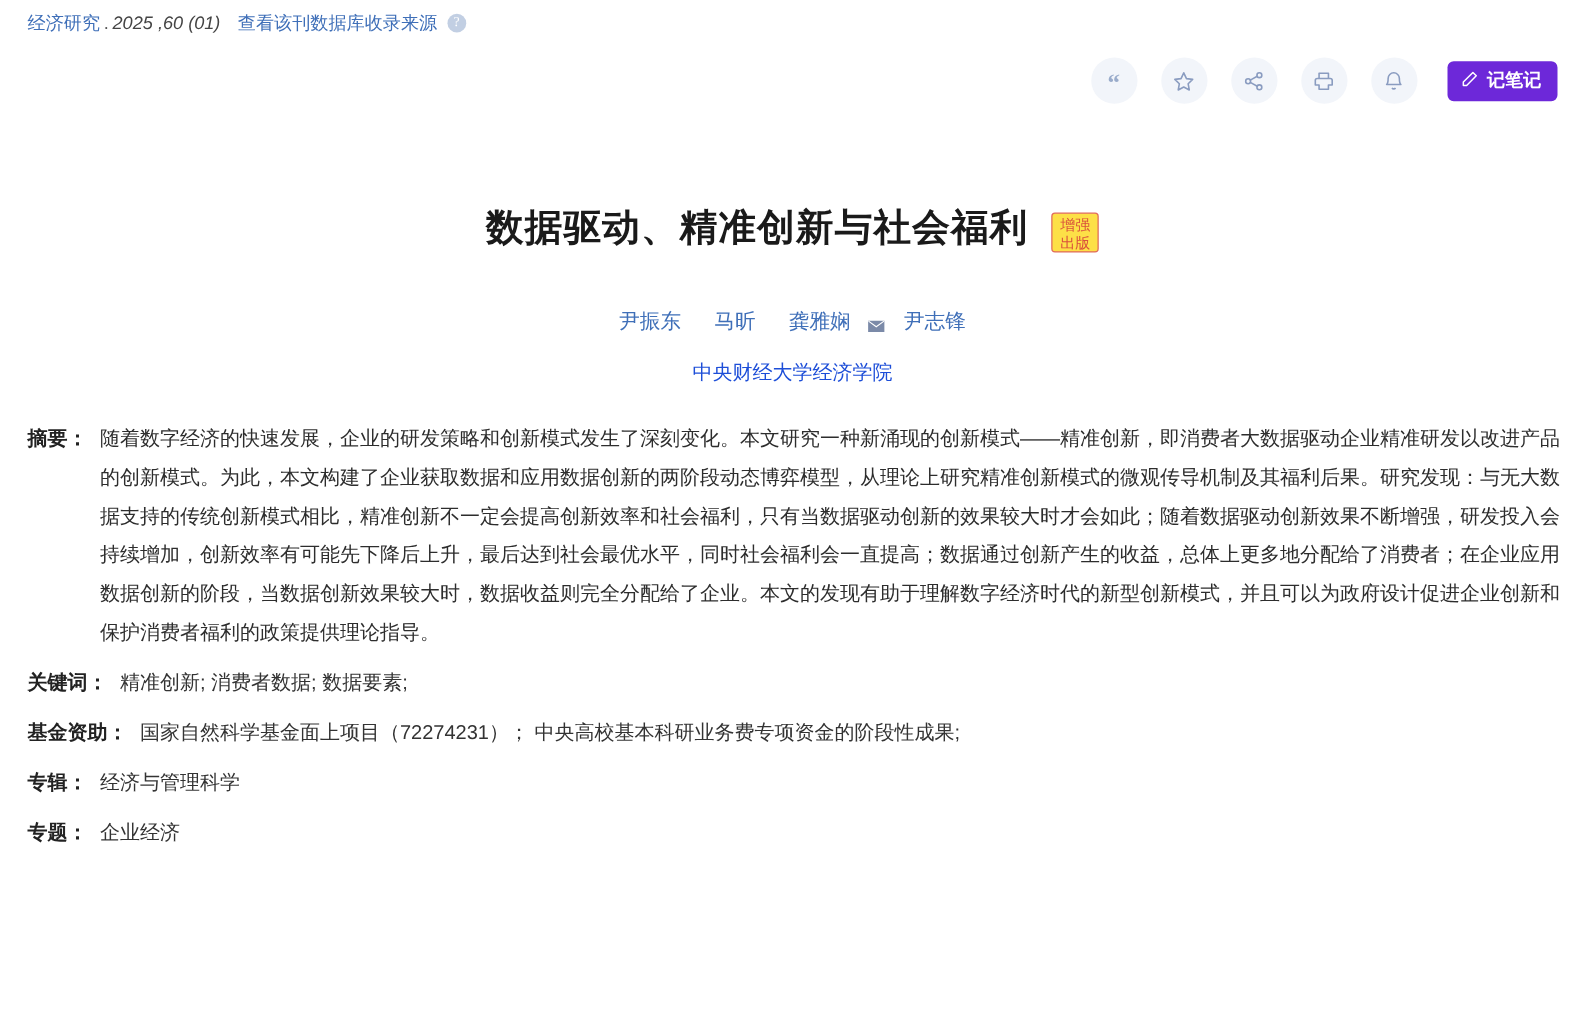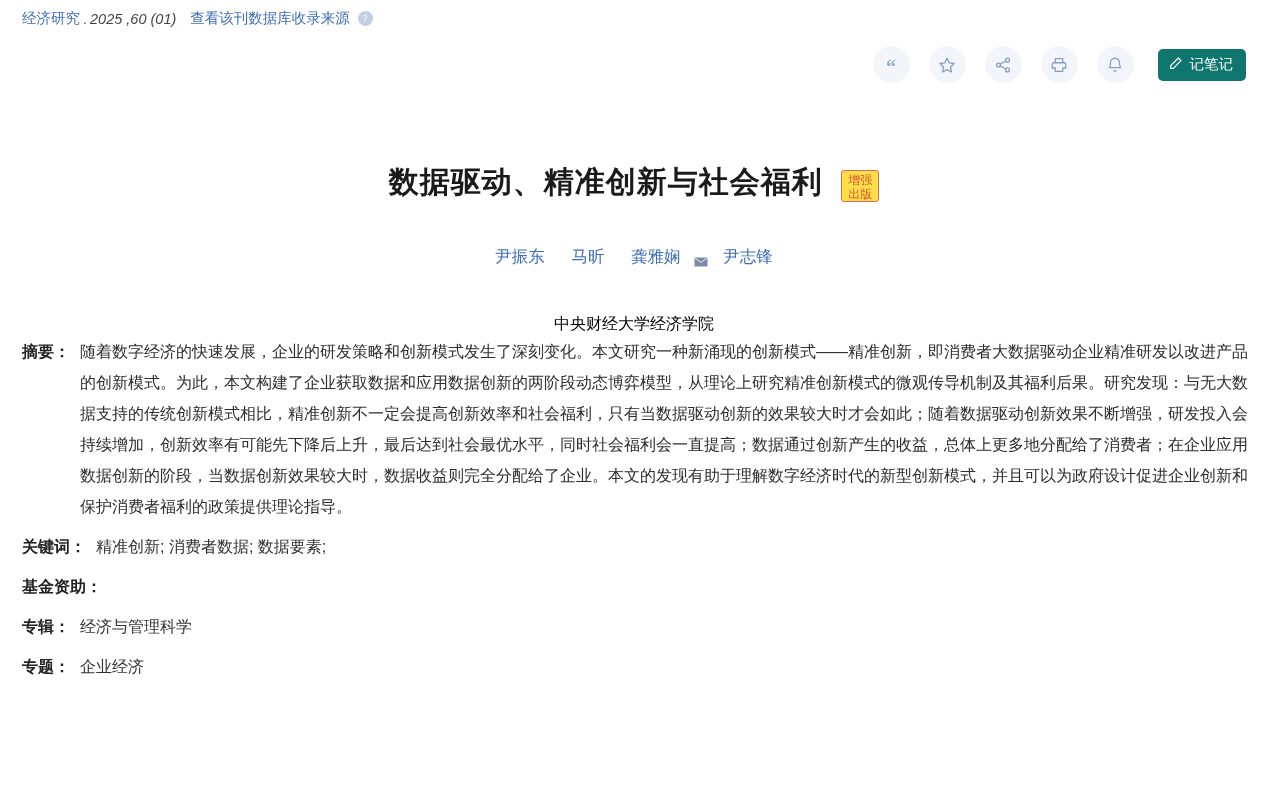--- a/index.html
+++ b/index.html
@@ -82,28 +82,29 @@
     font-size: 20px;
     color: #9aaccb;
     line-height: 1;
     margin-top: 4px;
     font-weight: bold;
   }
   .note-btn {
     height: 32px;
     padding: 0 13px 0 10px;
     border-radius: 5px;
-    background: #0f766e;
+    background: #6d28d9;
     color: #ffffff;
     font-size: 14.5px;
     display: flex;
     align-items: center;
     gap: 6px;
     cursor: pointer;
     margin-left: 5px;
+    font-weight: bold;
   }
 
   
   .title-wrap {
     position: absolute;
     top: 142px;
     left: 0;
     width: 1268px;
     text-align: center;
   }
@@ -154,23 +155,22 @@
     position: relative;
     top: -1px;
   }
   .affiliation {
     position: absolute;
     top: 288px;
     left: 0;
     width: 1268px;
     text-align: center;
     font-size: 16px;
-    color: #000000;
-    cursor: pointer;
-    margin-top: 26px;
+    color: #1d4ed8;
+    cursor: pointer;
   }
 
   
   .meta {
     position: absolute;
     top: 336px;
     left: 22px;
     width: 1240px;
   }
   .meta-row {
@@ -297,20 +297,21 @@
       <div class="abstract-text">随着数字经济的快速发展，企业的研发策略和创新模式发生了深刻变化。本文研究一种新涌现的创新模式——精准创新，即消费者大数据驱动企业精准研发以改进产品的创新模式。为此，本文构建了企业获取数据和应用数据创新的两阶段动态博弈模型，从理论上研究精准创新模式的微观传导机制及其福利后果。研究发现：与无大数据支持的传统创新模式相比，精准创新不一定会提高创新效率和社会福利，只有当数据驱动创新的效果较大时才会如此；随着数据驱动创新效果不断增强，研发投入会持续增加，创新效率有可能先下降后上升，最后达到社会最优水平，同时社会福利会一直提高；数据通过创新产生的收益，总体上更多地分配给了消费者；在企业应用数据创新的阶段，当数据创新效果较大时，数据收益则完全分配给了企业。本文的发现有助于理解数字经济时代的新型创新模式，并且可以为政府设计促进企业创新和保护消费者福利的政策提供理论指导。</div>
     </div>
 
     <div class="meta-row keywords-row">
       <div class="meta-label">关键词：</div>
       <div class="meta-value keywords-value">精准创新;  消费者数据;  数据要素;</div>
     </div>
 
     <div class="meta-row">
       <div class="meta-label">基金资助：</div>
+      <div class="meta-value fund-value">国家自然科学基金面上项目（72274231）；  中央高校基本科研业务费专项资金的阶段性成果;</div>
     </div>
 
     <div class="meta-row">
       <div class="meta-label">专辑：</div>
       <div class="meta-value link-like">经济与管理科学</div>
     </div>
 
     <div class="meta-row">
       <div class="meta-label">专题：</div>
       <div class="meta-value link-like">企业经济</div>

